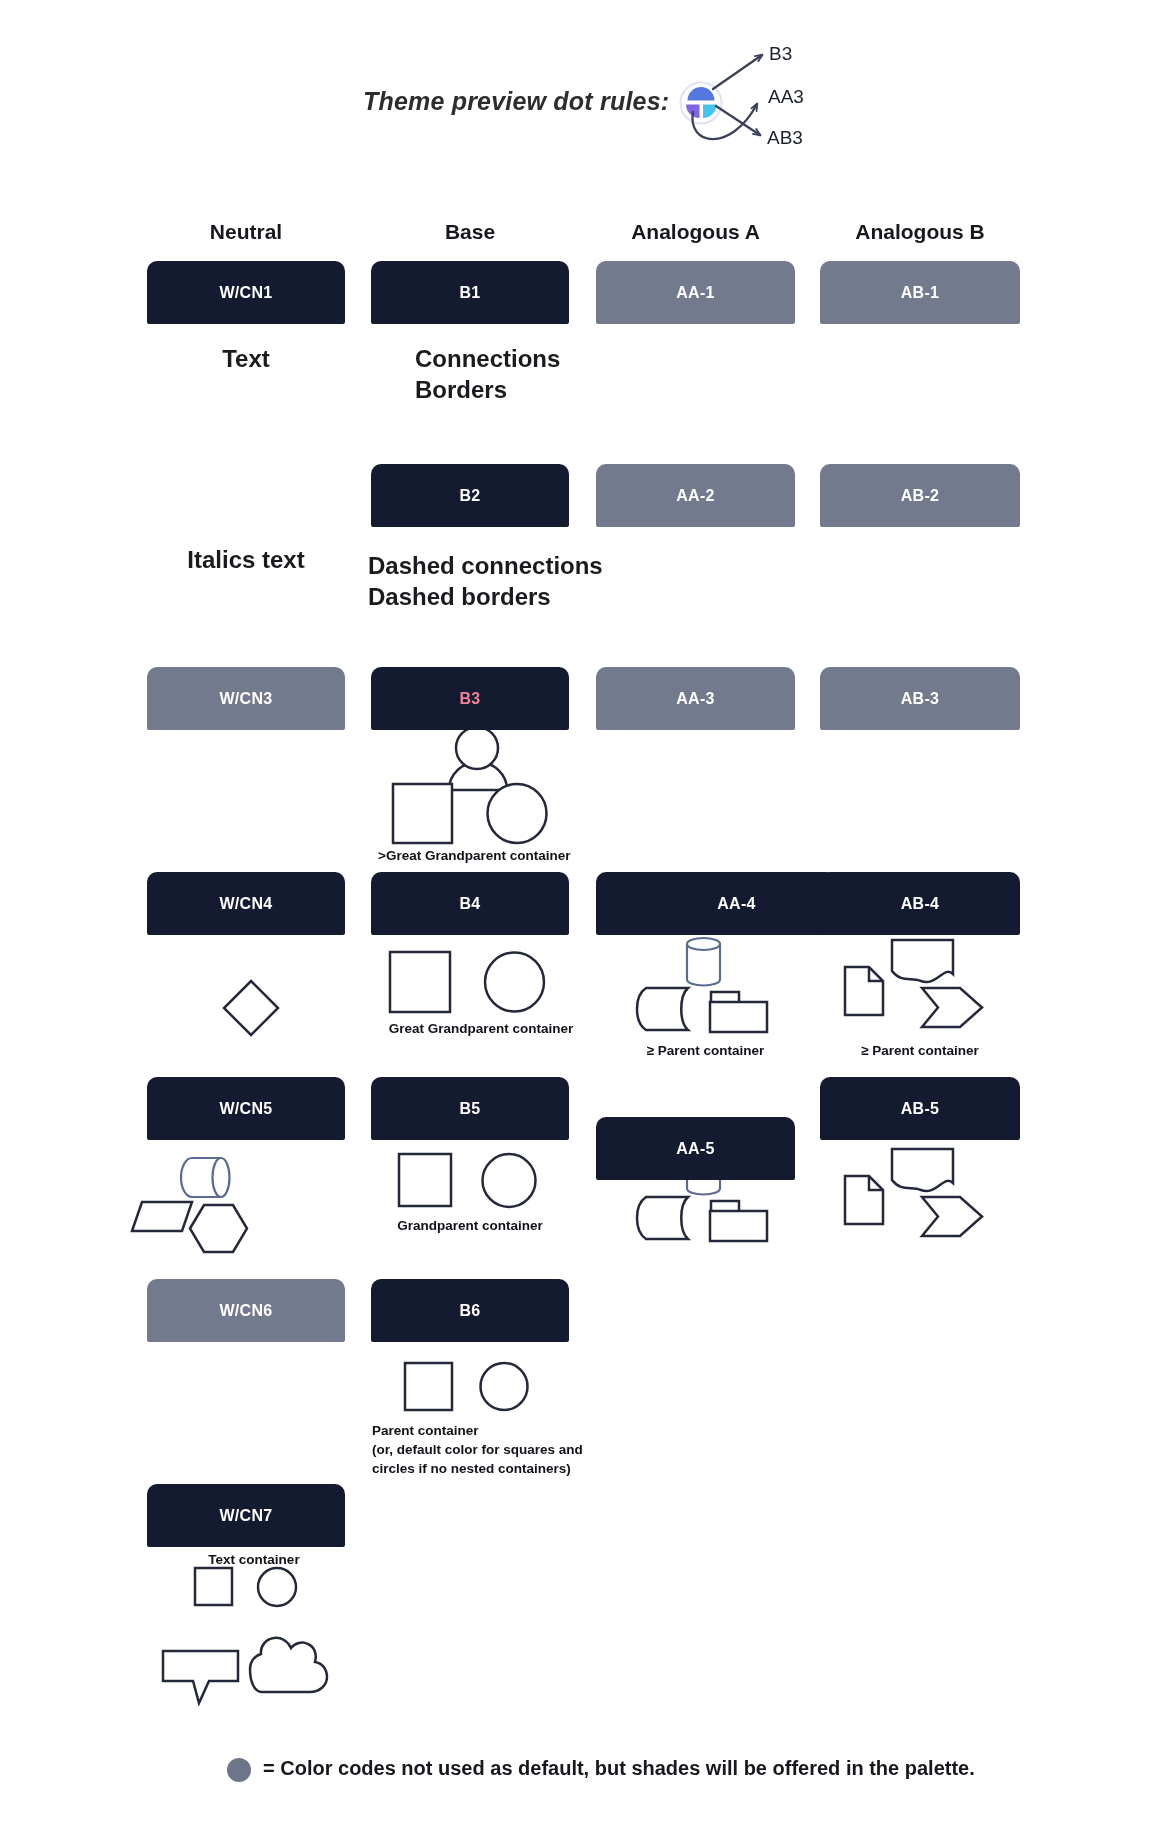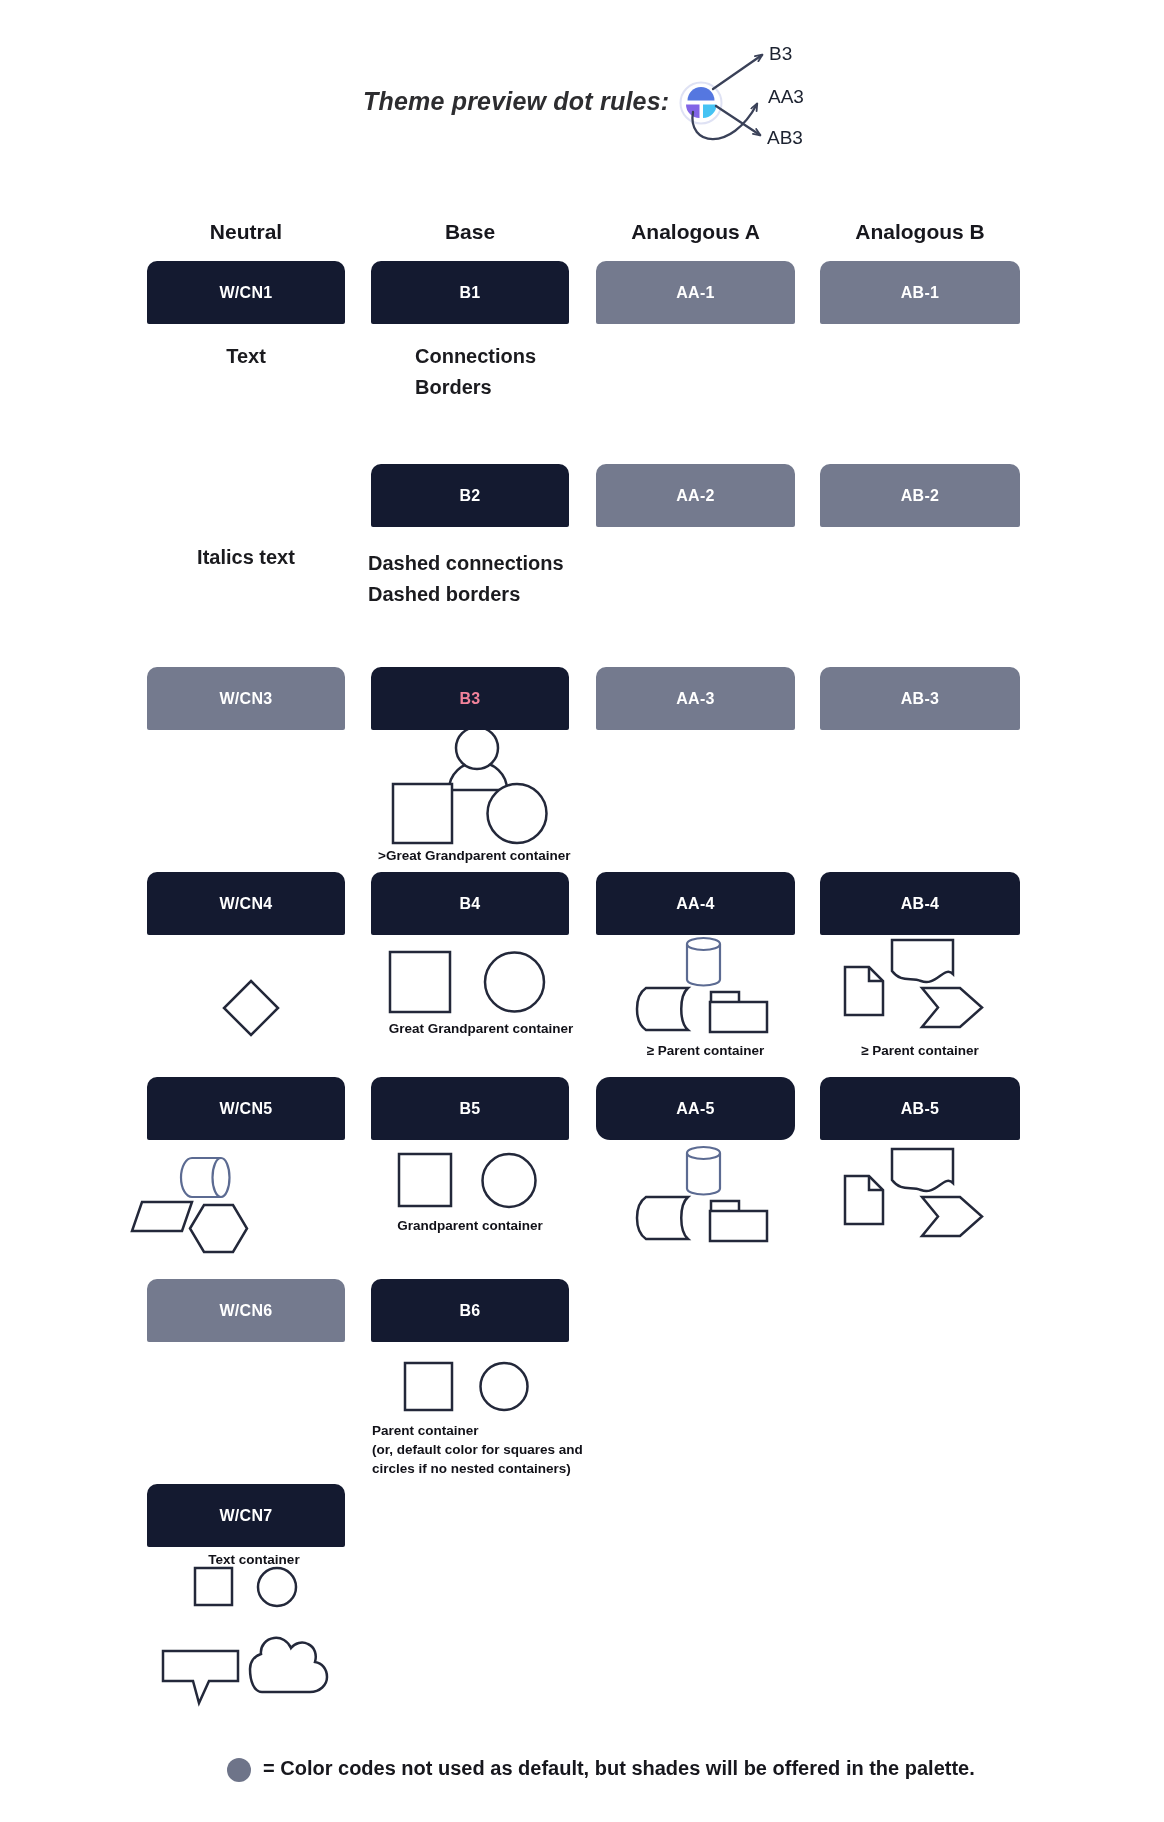--- a/index.html
+++ b/index.html
@@ -15,21 +15,21 @@
     font-size:21px;font-weight:700;color:#17171d;text-align:center;
   }
   .swatch{
     position:absolute;height:63px;border-radius:10px 10px 2px 2px;
     display:flex;align-items:center;justify-content:center;
     color:#ffffff;font-size:16px;font-weight:700;letter-spacing:.3px;
   }
   .swatch.dark{background:#141a30;}
   .swatch.gray{background:#747a8e;}
   .annot{
-    font-size:20px;font-weight:700;color:#1b1b1f;
+    font-size:24px;font-weight:700;color:#1b1b1f;
   }
   .annot.center{text-align:center;}
   .small-label{
     font-size:13.5px;font-weight:700;color:#111118;line-height:19px;
   }
   .small-label.center{text-align:center;}
   .dot-label{
     font-size:19px;font-weight:500;color:#1c2230;
   }
   .footer-note{
@@ -159,30 +159,30 @@
 
   <div class="swatch gray" style="left:147px;top:667px;width:198px;">W/CN3</div>
   <div class="swatch dark" style="left:371px;top:667px;width:198px;color:#f2839b;">B3</div>
   <div class="swatch gray" style="left:596px;top:667px;width:199px;">AA-3</div>
   <div class="swatch gray" style="left:820px;top:667px;width:200px;">AB-3</div>
 
   <div class="abs small-label" style="left:378px;top:846px;">&gt;Great Grandparent container</div>
 
   <div class="swatch dark" style="left:147px;top:872px;width:198px;">W/CN4</div>
   <div class="swatch dark" style="left:371px;top:872px;width:198px;">B4</div>
-  <div class="swatch dark" style="left:596px;top:872px;width:199px;">AA-4</div>
+  <div class="swatch dark" style="left:596px;top:872px;width:199px;padding-left:41px;">AA-4</div>
   <div class="swatch dark" style="left:820px;top:872px;width:200px;">AB-4</div>
 
   <div class="abs small-label center" style="left:371px;top:1019px;width:220px;">Great Grandparent container</div>
   <div class="abs small-label center" style="left:606px;top:1041px;width:199px;">≥  Parent container</div>
   <div class="abs small-label center" style="left:820px;top:1041px;width:200px;">≥ Parent container</div>
 
   <div class="swatch dark" style="left:147px;top:1077px;width:198px;">W/CN5</div>
   <div class="swatch dark" style="left:371px;top:1077px;width:198px;">B5</div>
-  <div class="swatch dark" style="left:596px;top:1077px;width:199px;border-radius:14px;">AA-5</div>
+  <div class="swatch dark" style="left:596px;top:1117px;width:199px;">AA-5</div>
   <div class="swatch dark" style="left:820px;top:1077px;width:200px;">AB-5</div>
 
   <div class="abs small-label center" style="left:371px;top:1216px;width:198px;">Grandparent container</div>
 
   <div class="swatch gray" style="left:147px;top:1279px;width:198px;">W/CN6</div>
   <div class="swatch dark" style="left:371px;top:1279px;width:198px;">B6</div>
 
   <div class="abs small-label" style="left:372px;top:1421px;">
     <div>Parent container</div>
     <div>(or, default color for squares and</div>

